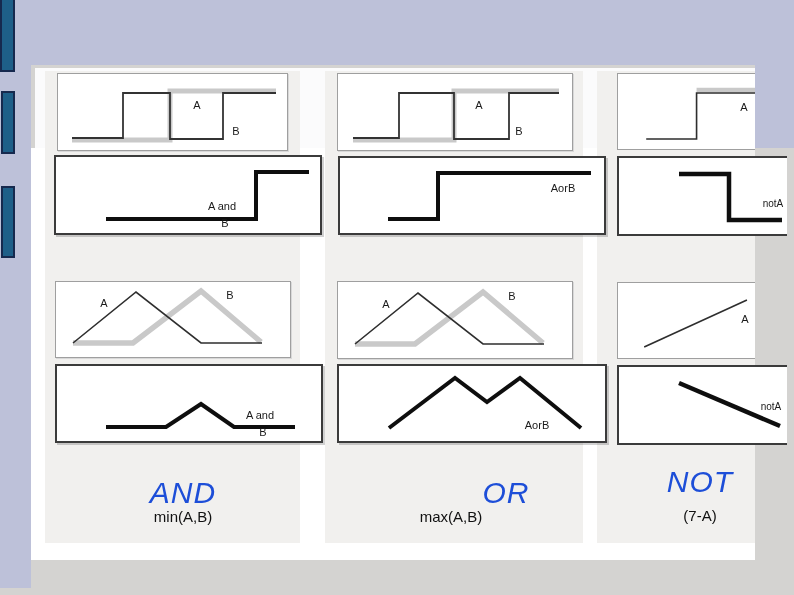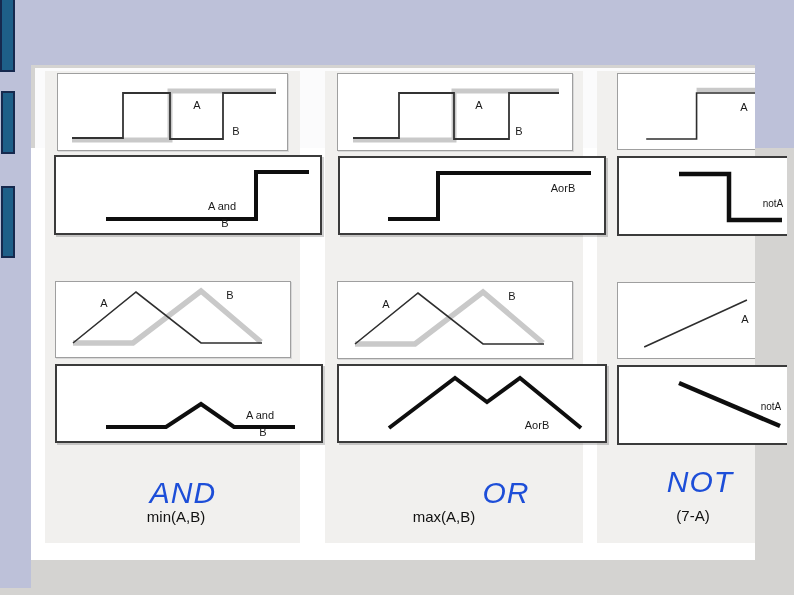--- a/index.html
+++ b/index.html
@@ -10,21 +10,21 @@
   .white-rect{background:#ffffff;}
   .white-rect-top{background:#fbfbfc;}
   .card{background:#f1f0ee;}
   .side-bar{background:#1e5f88;border:2px solid #16294e;box-sizing:border-box;}
   .panel{background:#ffffff;box-sizing:content-box;}
   .panel-light{border:1px solid #9f9f9f;box-shadow:1px 1px 0 #d8d8d8;}
   .panel-dark{border:2px solid #3b3b3b;box-shadow:2px 2px 0 rgba(0,0,0,0.18);padding-left:32px;}
   .panel-cut{border-right:none !important;box-shadow:none;}
   .panel svg{display:block;width:100%;height:100%;}
   .op-title{position:absolute;transform:translateX(-50%);font-size:30px;letter-spacing:1px;color:#1d4ed8;white-space:nowrap;font-style:italic;}
-  .op-formula{position:absolute;transform:translateX(-50%);font-size:15px;color:#111;white-space:nowrap;}
+  .op-formula{position:absolute;transform:translateX(-50%);font-size:15px;color:#111;white-space:nowrap;margin-left:7px;}
 </style>
 </head>
 <body>
 
 <div class="stage">
 
   <div class="abs lavender" style="left:0;top:0;width:794px;height:65px;"></div>
   <div class="abs lavender" style="left:755px;top:0;width:39px;height:148px;"></div>
   <div class="abs lavender" style="left:0;top:0;width:31px;height:588px;"></div>
 

